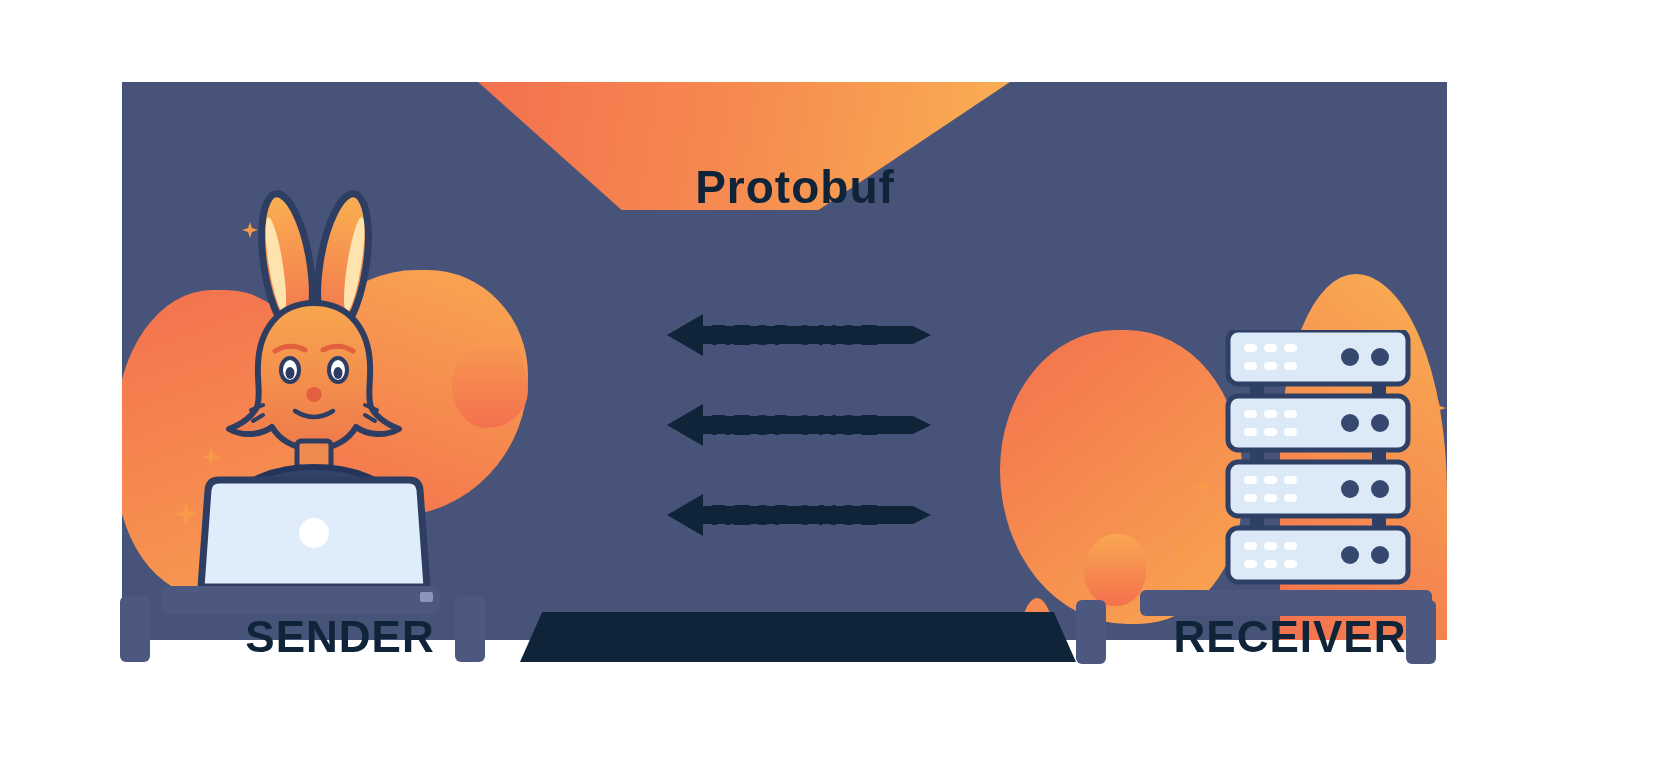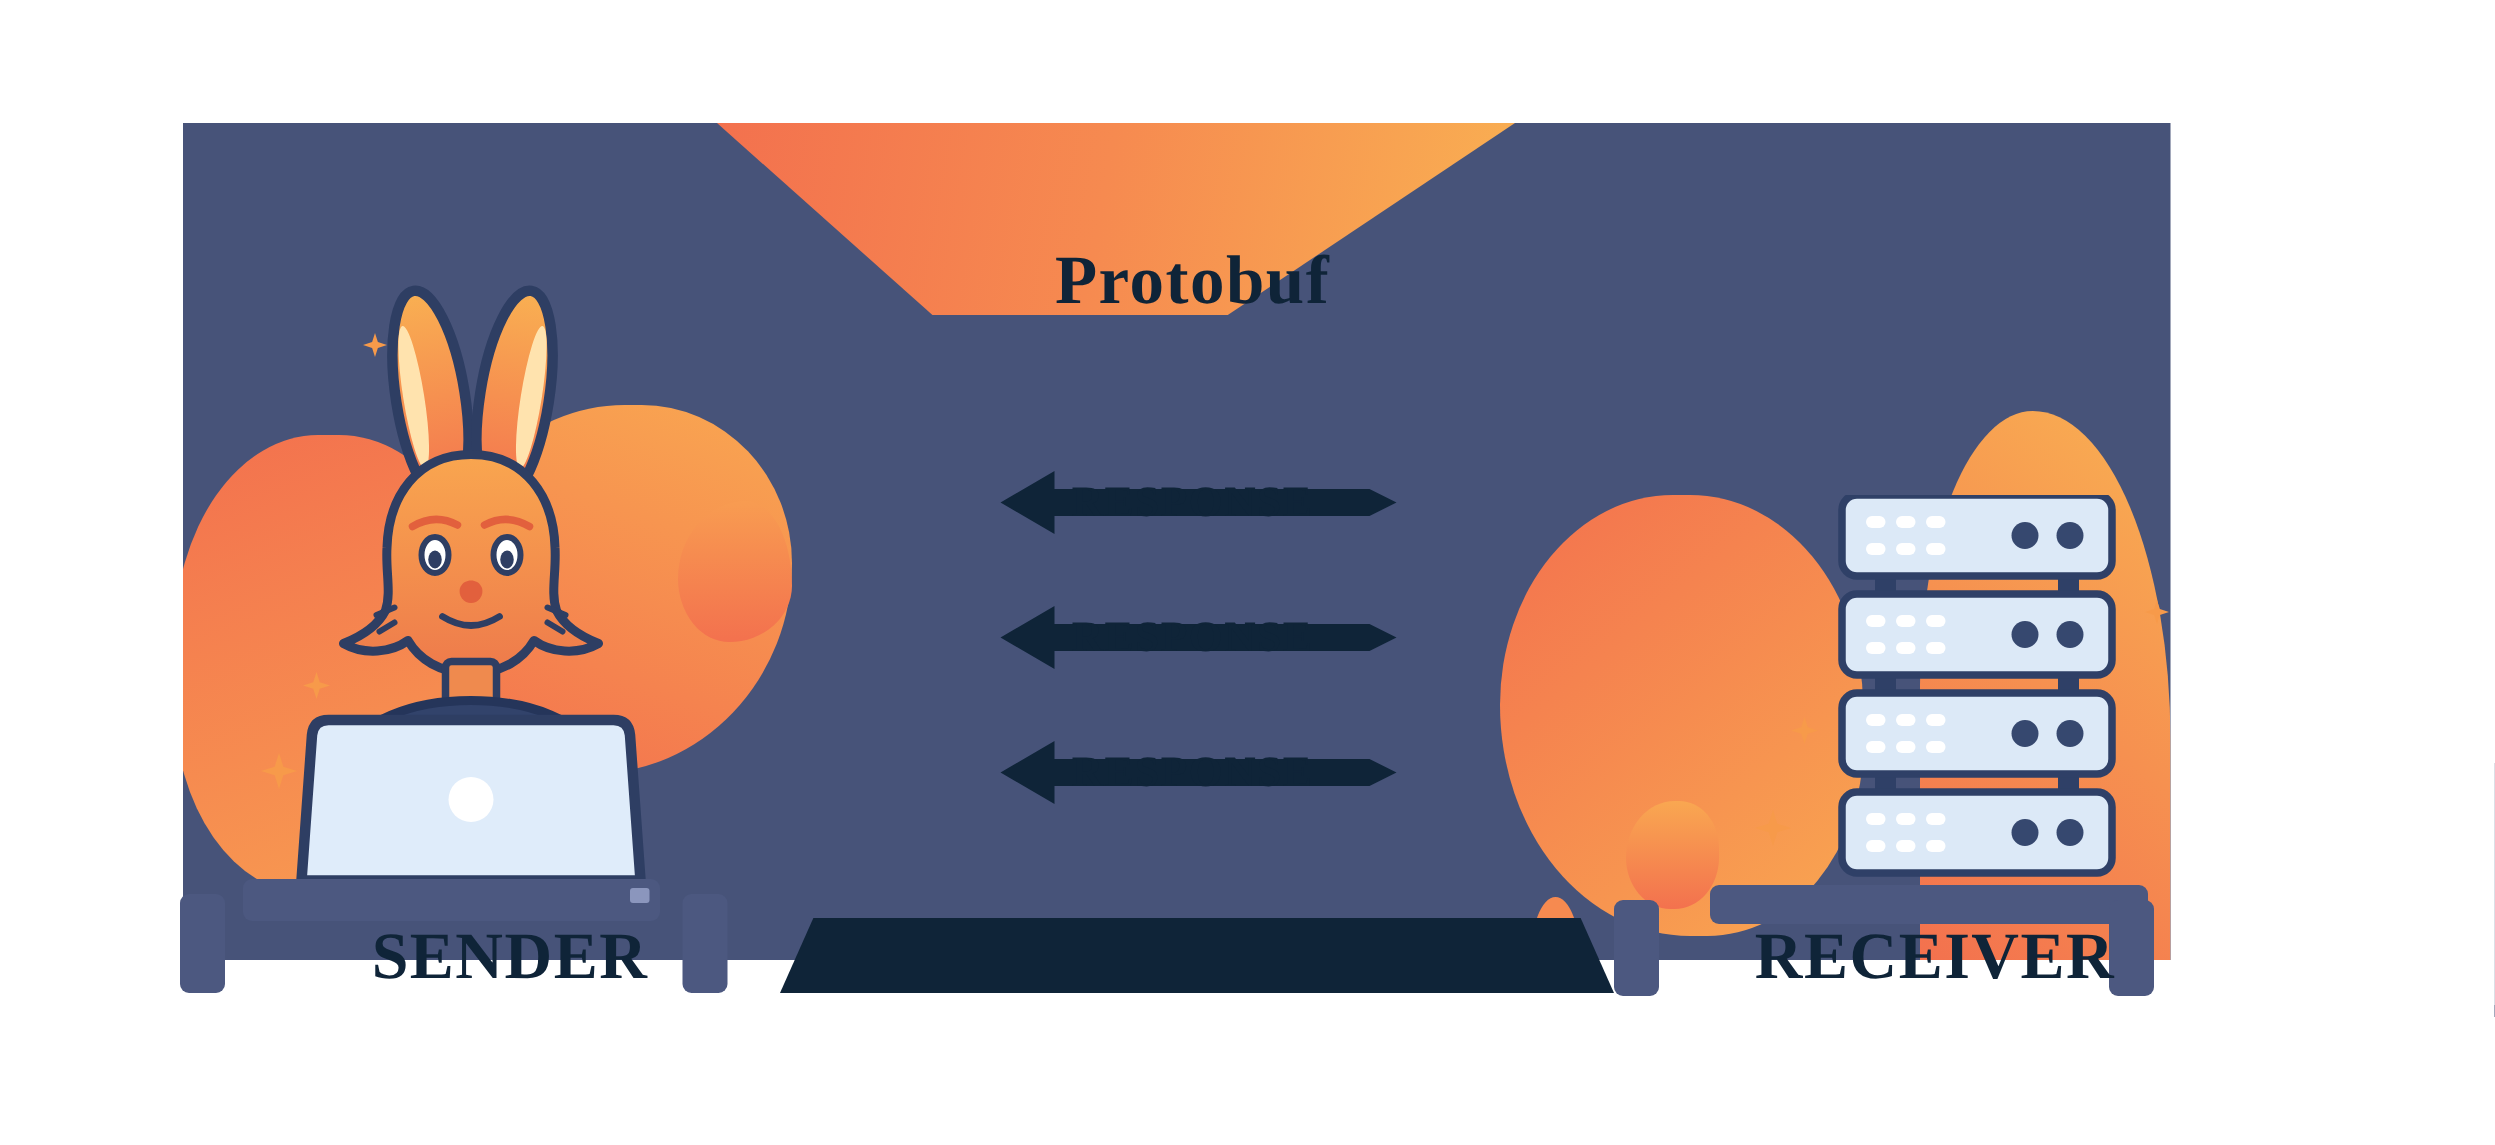--- a/index.html
+++ b/index.html
@@ -1,18 +1,18 @@
 <!DOCTYPE html>
 <html><head>
 <meta charset="utf-8">
 <title>Diagram</title>
 <style>
   html,body{margin:0;padding:0;background:#ffffff;}
   .canvas{position:relative;width:1663px;height:670px;background:#ffffff;overflow:hidden;
-          font-family:Liberation Serif, serif;}
+          font-family:Liberation Sans, sans-serif;}
   .panel{position:absolute;left:122px;top:82px;width:1325px;height:558px;background:#475379;}
   .panel-clip{position:absolute;left:122px;top:82px;width:1325px;height:558px;overflow:hidden;}
 
   
   .beam{position:absolute;left:356px;top:0;width:532px;height:128px;
         background:linear-gradient(100deg,#f3714e 0%,#f68a50 48%,#f9b052 100%);
         clip-path:polygon(0 0,100% 0,64% 100%,27% 100%);}
 
   
   .blob{position:absolute;}

